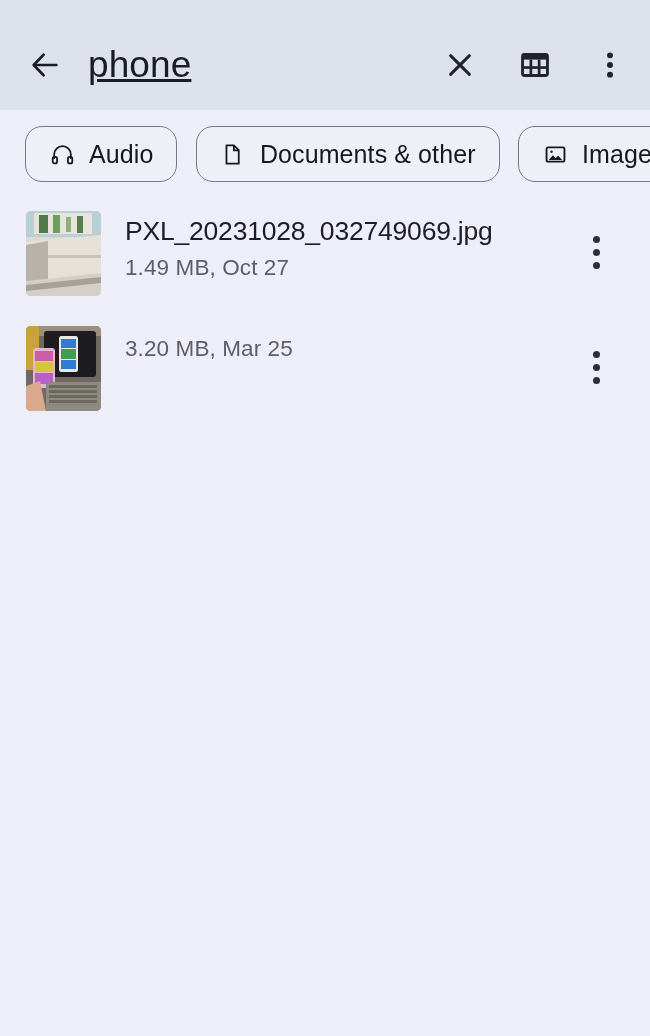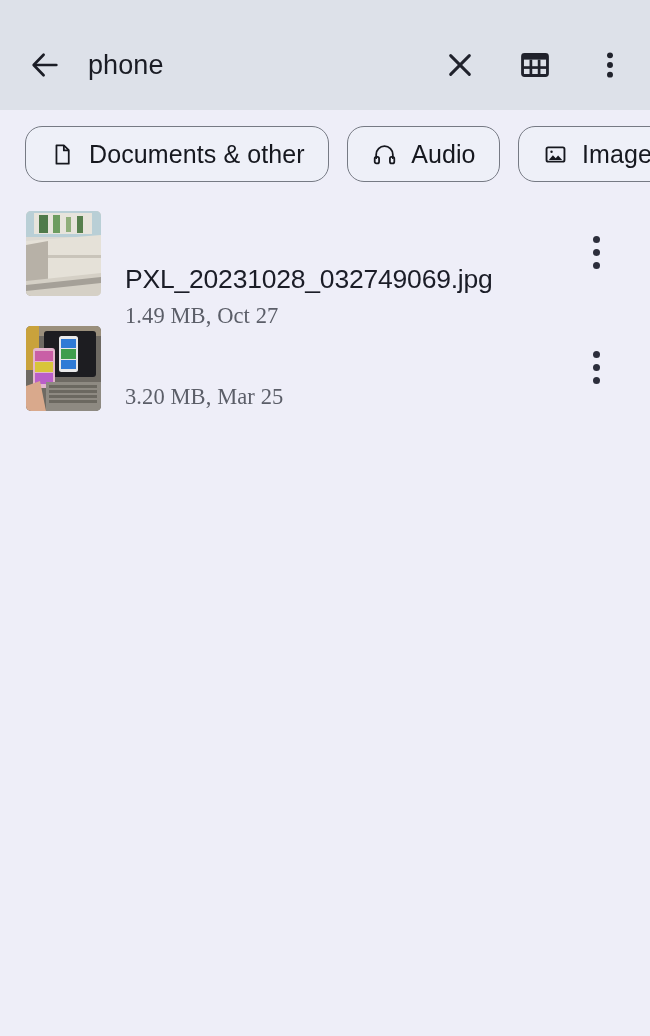--- a/index.html
+++ b/index.html
@@ -31,25 +31,26 @@
     left: 28px;
     top: 48px;
     width: 34px;
     height: 34px;
     cursor: pointer;
   }
   .search-text {
     position: absolute;
     left: 88px;
     top: 48px;
-    font-size: 27px;
+    font-size: 37px;
     color: #1a1c24;
     letter-spacing: 0.1px;
     line-height: 34px;
     white-space: nowrap;
+    text-decoration: underline;
   }
   .hdr-icon {
     position: absolute;
     top: 48px;
     width: 34px;
     height: 34px;
     cursor: pointer;
   }
   .icon-clear  { left: 443px; }
   .icon-grid   { left: 518px; }
@@ -116,38 +117,36 @@
     border-radius: 5px;
     overflow: hidden;
     background: #cfcfcf;
   }
   .thumb svg { display: block; width: 100%; height: 100%; }
   .file-info {
     position: absolute;
     left: 125px;
     top: 18px;
     right: 75px;
-    margin-top: 48px;
   }
   .file-name {
     font-size: 26.5px;
     color: #1b1d27;
     line-height: 34px;
     letter-spacing: -0.2px;
     white-space: nowrap;
     overflow: hidden;
   }
   .file-meta {
     font-size: 22.5px;
     color: #5b5e68;
     line-height: 30px;
     margin-top: 5px;
     letter-spacing: 0.1px;
     white-space: nowrap;
-    font-family: Liberation Serif, serif;
   }
   .row-more {
     position: absolute;
     right: 43px;
     top: 40px;
     width: 22px;
     height: 34px;
     cursor: pointer;
   }
   .dot {
@@ -196,37 +195,37 @@
       <circle cx="12" cy="12" r="2.1"></circle>
       <circle cx="12" cy="18.8" r="2.1"></circle>
     </svg>
   </div>
 </div>
 
 <div class="chip-row">
 
   <div class="chip">
     <span class="chip-icon">
-      <svg viewBox="0 0 24 24" width="25" height="25" fill="none" stroke="#16181f" stroke-width="1.7" stroke-linejoin="round">
-        <path d="M6.2 3.2h7.1L18 7.9V20.8H6.2z"></path>
-        <polyline points="13.3,3.2 13.3,8.1 18,8.1"></polyline>
-      </svg>
-    </span>
-    <span class="chip-label">Documents &amp; other</span>
-  </div>
-
-  <div class="chip">
-    <span class="chip-icon">
       <svg viewBox="0 0 24 24" width="25" height="25" fill="none" stroke="#16181f" stroke-width="1.7" stroke-linecap="round" stroke-linejoin="round">
         <path d="M4 15.5V12a8 8 0 0 1 16 0v3.5"></path>
         <rect x="2.6" y="14.2" width="4.2" height="6.4" rx="1.6"></rect>
         <rect x="17.2" y="14.2" width="4.2" height="6.4" rx="1.6"></rect>
       </svg>
     </span>
     <span class="chip-label">Audio</span>
+  </div>
+
+  <div class="chip">
+    <span class="chip-icon">
+      <svg viewBox="0 0 24 24" width="25" height="25" fill="none" stroke="#16181f" stroke-width="1.7" stroke-linejoin="round">
+        <path d="M6.2 3.2h7.1L18 7.9V20.8H6.2z"></path>
+        <polyline points="13.3,3.2 13.3,8.1 18,8.1"></polyline>
+      </svg>
+    </span>
+    <span class="chip-label">Documents &amp; other</span>
   </div>
 
   <div class="chip">
     <span class="chip-icon">
       <svg viewBox="0 0 24 24" width="25" height="25">
         <rect x="3.4" y="5.2" width="17.2" height="13.6" rx="1.6" fill="none" stroke="#16181f" stroke-width="1.8"></rect>
         <path d="M5.6 17.2l3.9-4.6 2.7 3 2.3-2.6 3.9 4.2z" fill="#16181f"></path>
         <circle cx="8.2" cy="9.4" r="1.15" fill="#16181f"></circle>
       </svg>
     </span>

